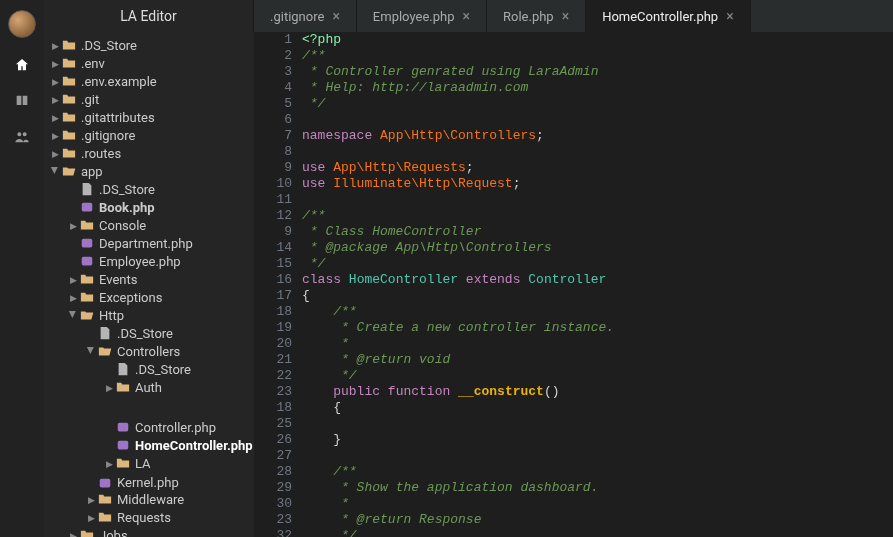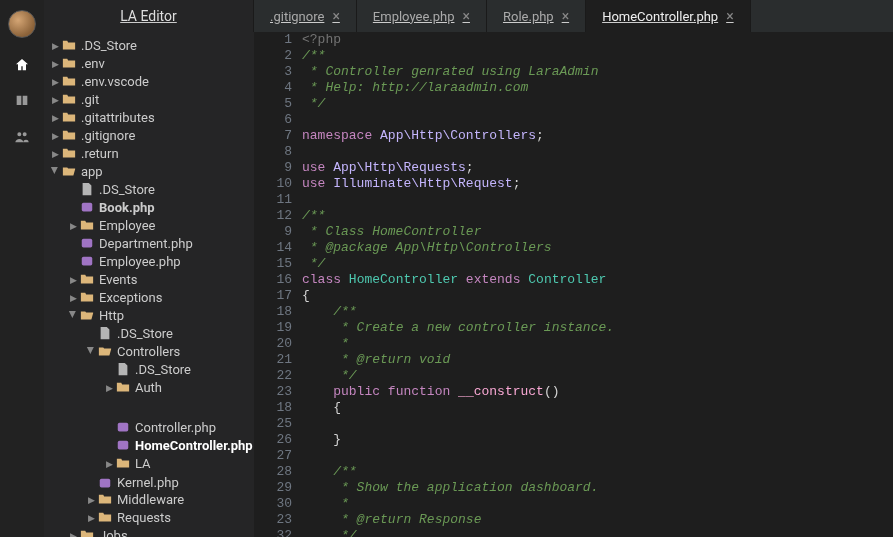--- a/index.html
+++ b/index.html
@@ -40,21 +40,20 @@
 .rail-icon svg { width: 16px; height: 16px; fill: currentColor; }
 .main {
   flex: 1;
   display: flex;
   flex-direction: column;
 }
 .top-bar {
   height: 32px;
   display: flex;
   background: #fdba74;
-  text-decoration: underline;
 }
 .title-pane {
   width: 210px;
   display: flex;
   align-items: center;
   justify-content: center;
   background: #252526;
   color: #ddd;
   font-size: 14px;
   border-right: 1px solid #1a1a1a;
@@ -142,26 +141,26 @@
   padding-right: 10px;
   user-select: none;
 }
 .gutter div { height: 16px; }
 .code {
   flex: 1;
   white-space: pre;
   color: #d4d4d4;
 }
 .code div { height: 16px; }
-.tk-tag { color: #737373; }
+.tk-tag { color: #86efac; }
 .tk-comment { color: #6a9955; font-style: italic; }
 .tk-keyword { color: #c586c0; }
 .tk-type { color: #4ec9b0; }
-.tk-ns { color: #c4b5fd; }
-.tk-func { color: #f9a8d4; }
+.tk-ns { color: #f97316; }
+.tk-func { color: #eab308; font-weight: bold; }
 .tk-punct { color: #d4d4d4; }
 </style>
 </head>
 <body>
 
 <div class="left-rail">
   <div class="avatar"></div>
   <div class="rail-icon active">
     <svg viewBox="0 0 24 24">
         <path d="M12 3l9 8h-3v9h-5v-6h-2v6H6v-9H3z"></path>
@@ -223,21 +222,21 @@
           </span>
           <span>.env</span>
         </div>
         <div class="tree-row" style="padding-left: 8px;">
           <span class="tri">▶</span>
           <span class="fi">
             <svg viewBox="0 0 16 16">
               <path class="folder-closed" d="M1 3h5l1 2h8v8H1z"></path>
             </svg>
           </span>
-          <span>.env.vscode</span>
+          <span>.env.example</span>
         </div>
         <div class="tree-row" style="padding-left: 8px;">
           <span class="tri">▶</span>
           <span class="fi">
             <svg viewBox="0 0 16 16">
               <path class="folder-closed" d="M1 3h5l1 2h8v8H1z"></path>
             </svg>
           </span>
           <span>.git</span>
         </div>
@@ -259,21 +258,21 @@
           </span>
           <span>.gitignore</span>
         </div>
         <div class="tree-row" style="padding-left: 8px;">
           <span class="tri">▶</span>
           <span class="fi">
             <svg viewBox="0 0 16 16">
               <path class="folder-closed" d="M1 3h5l1 2h8v8H1z"></path>
             </svg>
           </span>
-          <span>.return</span>
+          <span>.routes</span>
         </div>
         <div class="tree-row open-folder" style="padding-left: 8px;">
           <span class="tri">▶</span>
           <span class="fi">
             <svg viewBox="0 0 16 16">
               <path class="folder-open" d="M1 4h5l1 1h8v1H3l-2 7zM3 6h12l-2 7H1z"></path>
             </svg>
           </span>
           <span>app</span>
         </div>
@@ -295,21 +294,21 @@
           </span>
           <span>Book.php</span>
         </div>
         <div class="tree-row" style="padding-left: 26px;">
           <span class="tri">▶</span>
           <span class="fi">
             <svg viewBox="0 0 16 16">
               <path class="folder-closed" d="M1 3h5l1 2h8v8H1z"></path>
             </svg>
           </span>
-          <span>Employee</span>
+          <span>Console</span>
         </div>
         <div class="tree-row" style="padding-left: 26px;">
           <span class="tri"></span>
           <span class="fi">
             <svg viewBox="0 0 16 16">
               <rect class="file-php" x="2" y="3" width="12" height="10" rx="2"></rect>
             </svg>
           </span>
           <span>Department.php</span>
         </div>

